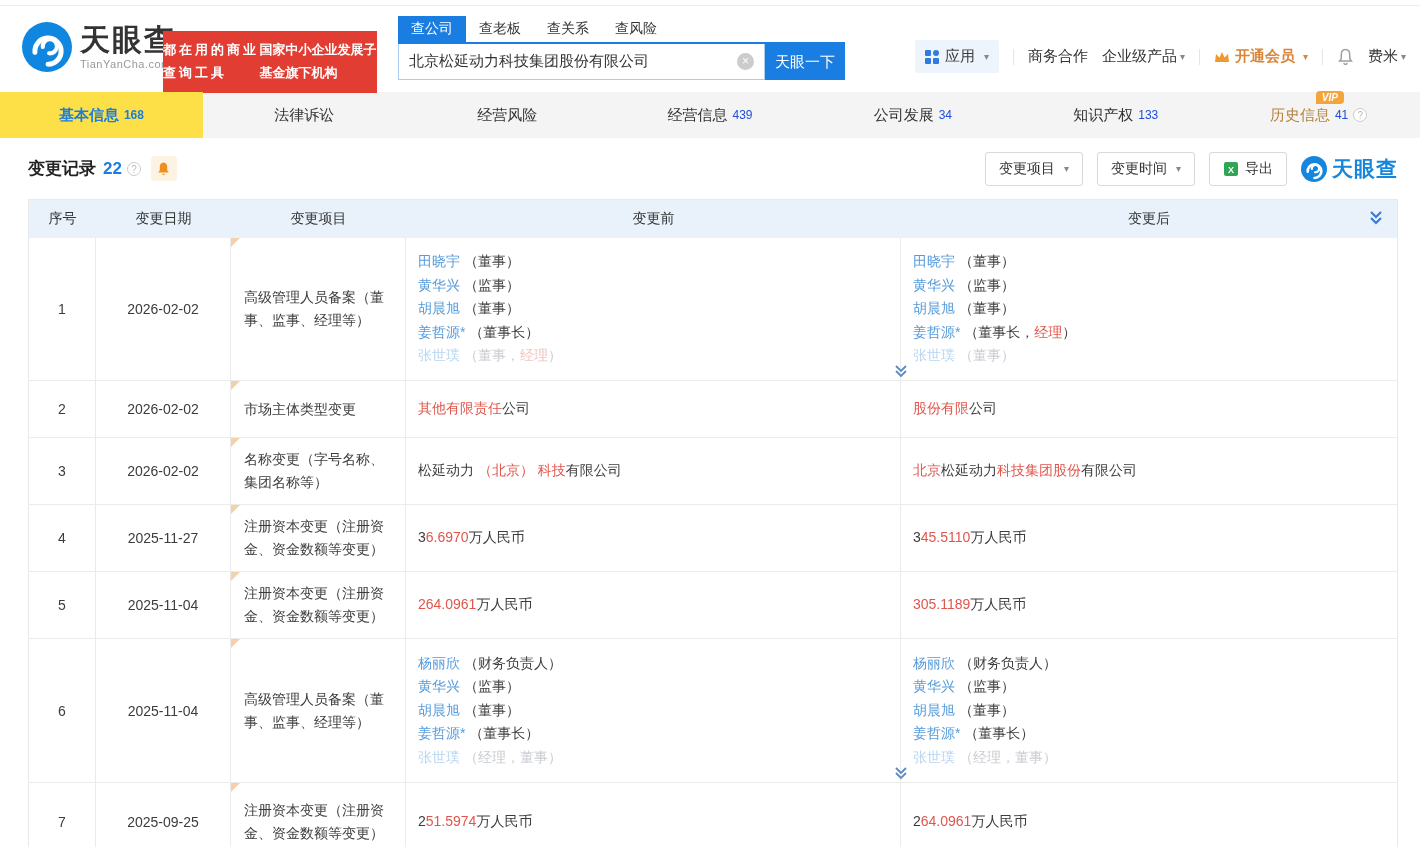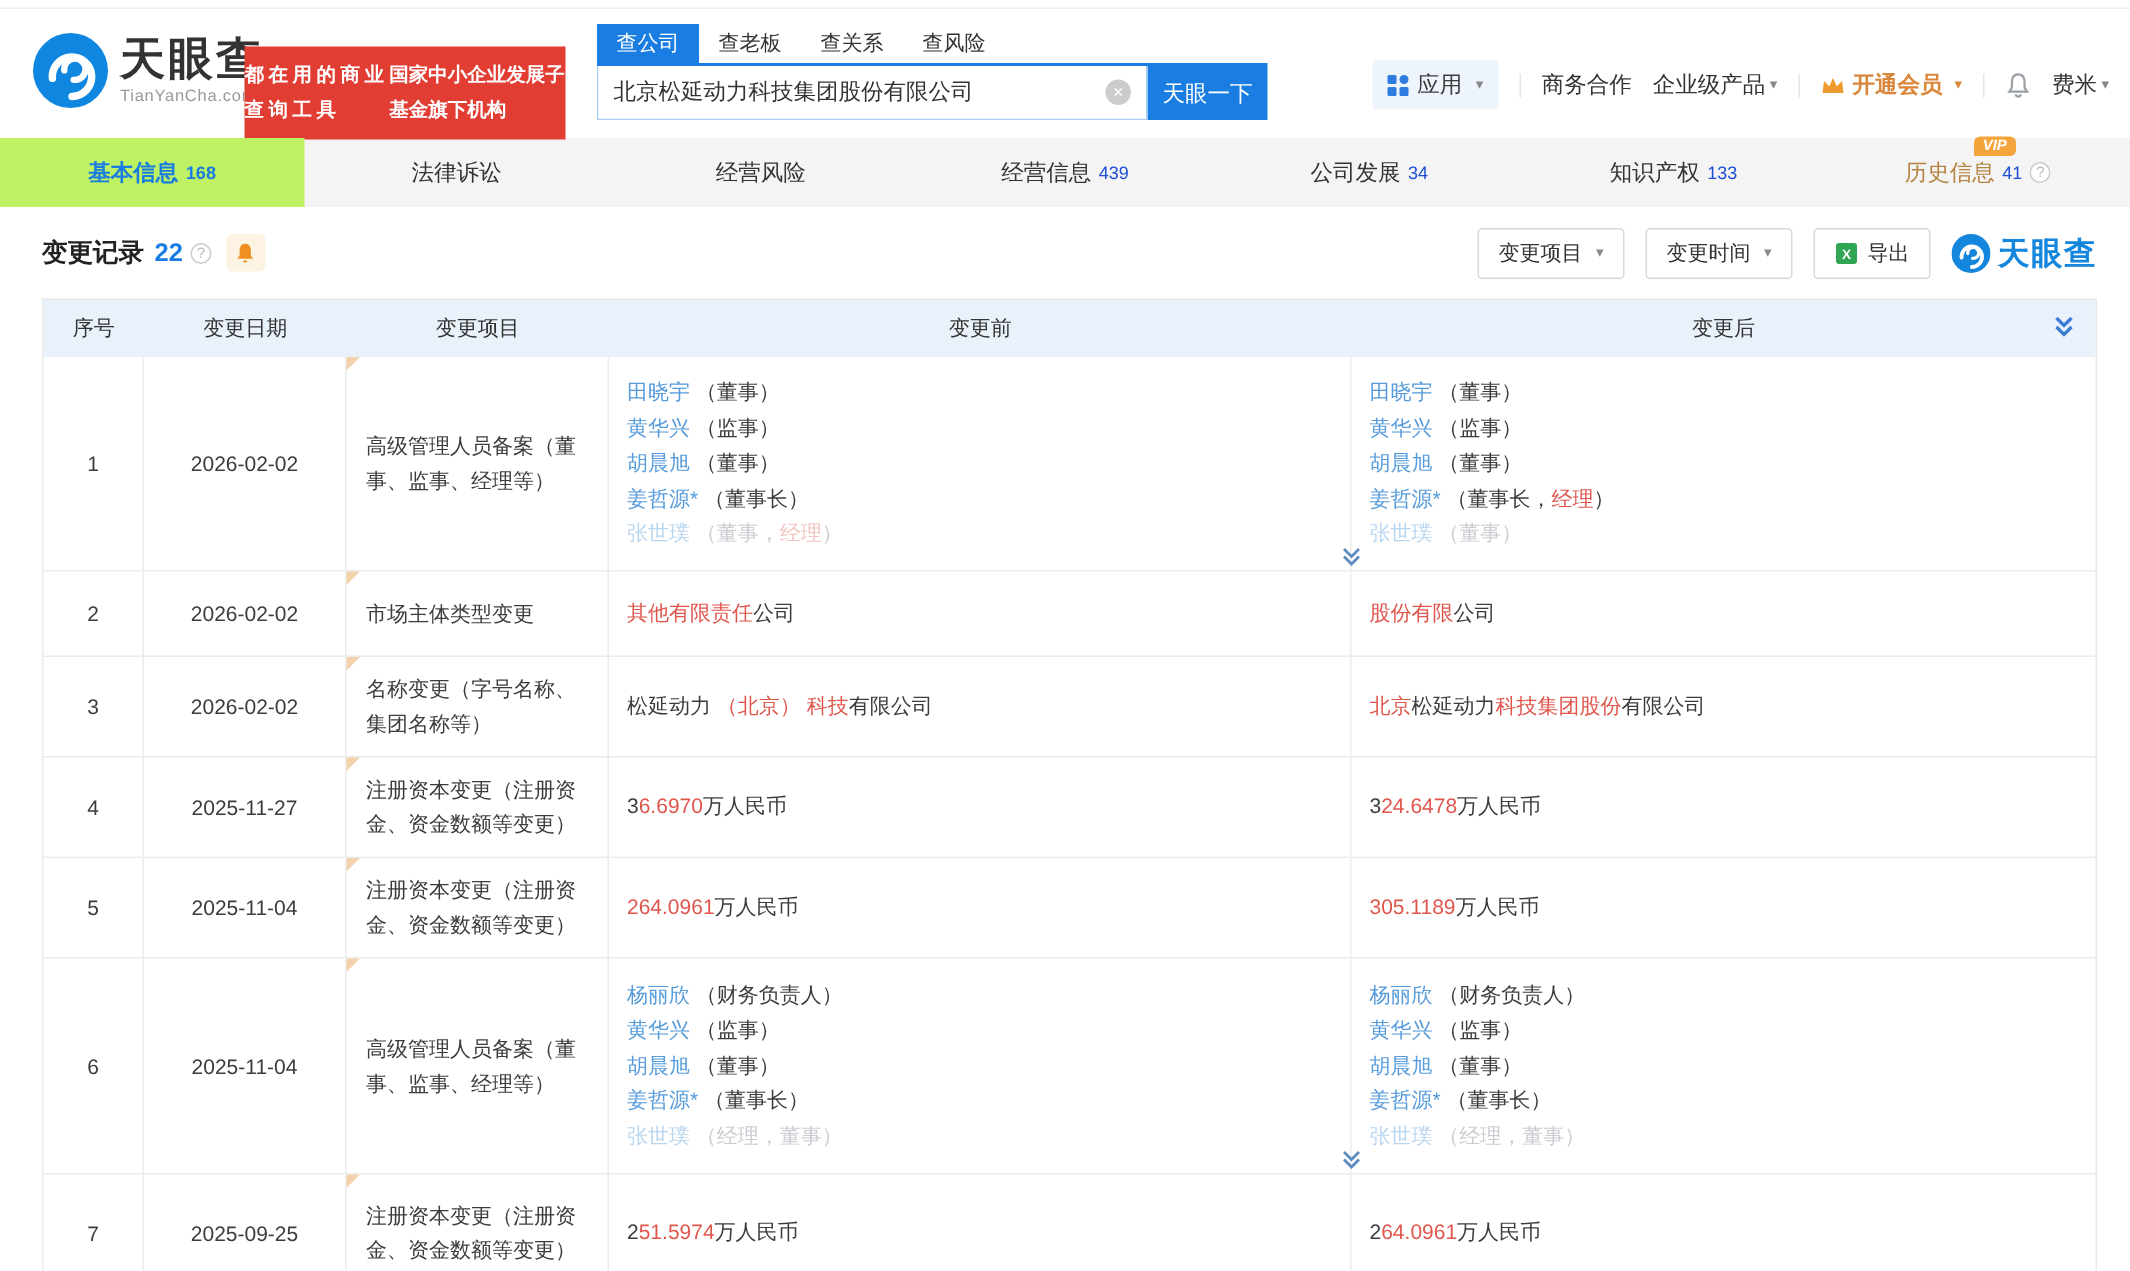--- a/index.html
+++ b/index.html
@@ -39,21 +39,21 @@
   .nav-link { color:#333; text-decoration:none; display:flex; align-items:center; cursor:pointer; }
   .vip-link { color:#d9863a; font-weight:bold; gap:5px; }
   .vip-link .caret { color:#d9863a; }
   .bell-btn { cursor:pointer; display:flex; align-items:center; }
 
   
   #main-tabs { display:flex; height:46px; background:#f4f4f4; }
   .tab { flex:1; display:flex; align-items:center; justify-content:center; font-size:15px;
     color:#333; cursor:pointer; position:relative; }
   .tab .count { color:#1d4ed8; font-size:12px; margin-left:5px; }
-  .tab.active { background:#bef264; color:#1a7de2; font-weight:bold; }
+  .tab.active { background:#fde047; color:#1a7de2; font-weight:bold; }
   .tab.active .count { color:#1a7de2; }
   .tab.vip .label { color:#b5833f; }
   .lblwrap { position:relative; }
   .vip-badge { position:absolute; top:-15px; right:-14px; background:#f3a53c; color:#fff;
     font-size:10px; font-weight:bold; padding:1px 6px; border-radius:4px 4px 4px 0; font-style:italic; }
   .help-ic { display:inline-block; width:14px; height:14px; border:1px solid #ccc; border-radius:50%;
     color:#bbb; font-size:10px; line-height:13px; text-align:center; margin-left:5px; background:#fff; }
 
   
   #section-head { height:61px; display:flex; align-items:center; padding:0 22px 0 28px; }
@@ -315,21 +315,21 @@
         <div class="cell cell-no">4</div>
         <div class="cell cell-date">2025-11-27</div>
         <div class="cell cell-item">
           <span class="corner"></span>
           <span>注册资本变更（注册资金、资金数额等变更）</span>
         </div>
         <div class="cell cell-before">
           <div class="line"><span class="c-text">3</span><span class="c-red">6.6970</span><span class="c-text">万人民币</span></div>
         </div>
         <div class="cell cell-after">
-          <div class="line"><span class="c-text">3</span><span class="c-red">24.6478</span><span class="c-text">万人民币</span></div>
+          <div class="line"><span class="c-text">3</span><span class="c-red">45.5110</span><span class="c-text">万人民币</span></div>
         </div>
       </div>
       <div class="t-row" style="min-height: 66px;">
         <div class="cell cell-no">5</div>
         <div class="cell cell-date">2025-11-04</div>
         <div class="cell cell-item">
           <span class="corner"></span>
           <span>注册资本变更（注册资金、资金数额等变更）</span>
         </div>
         <div class="cell cell-before">

